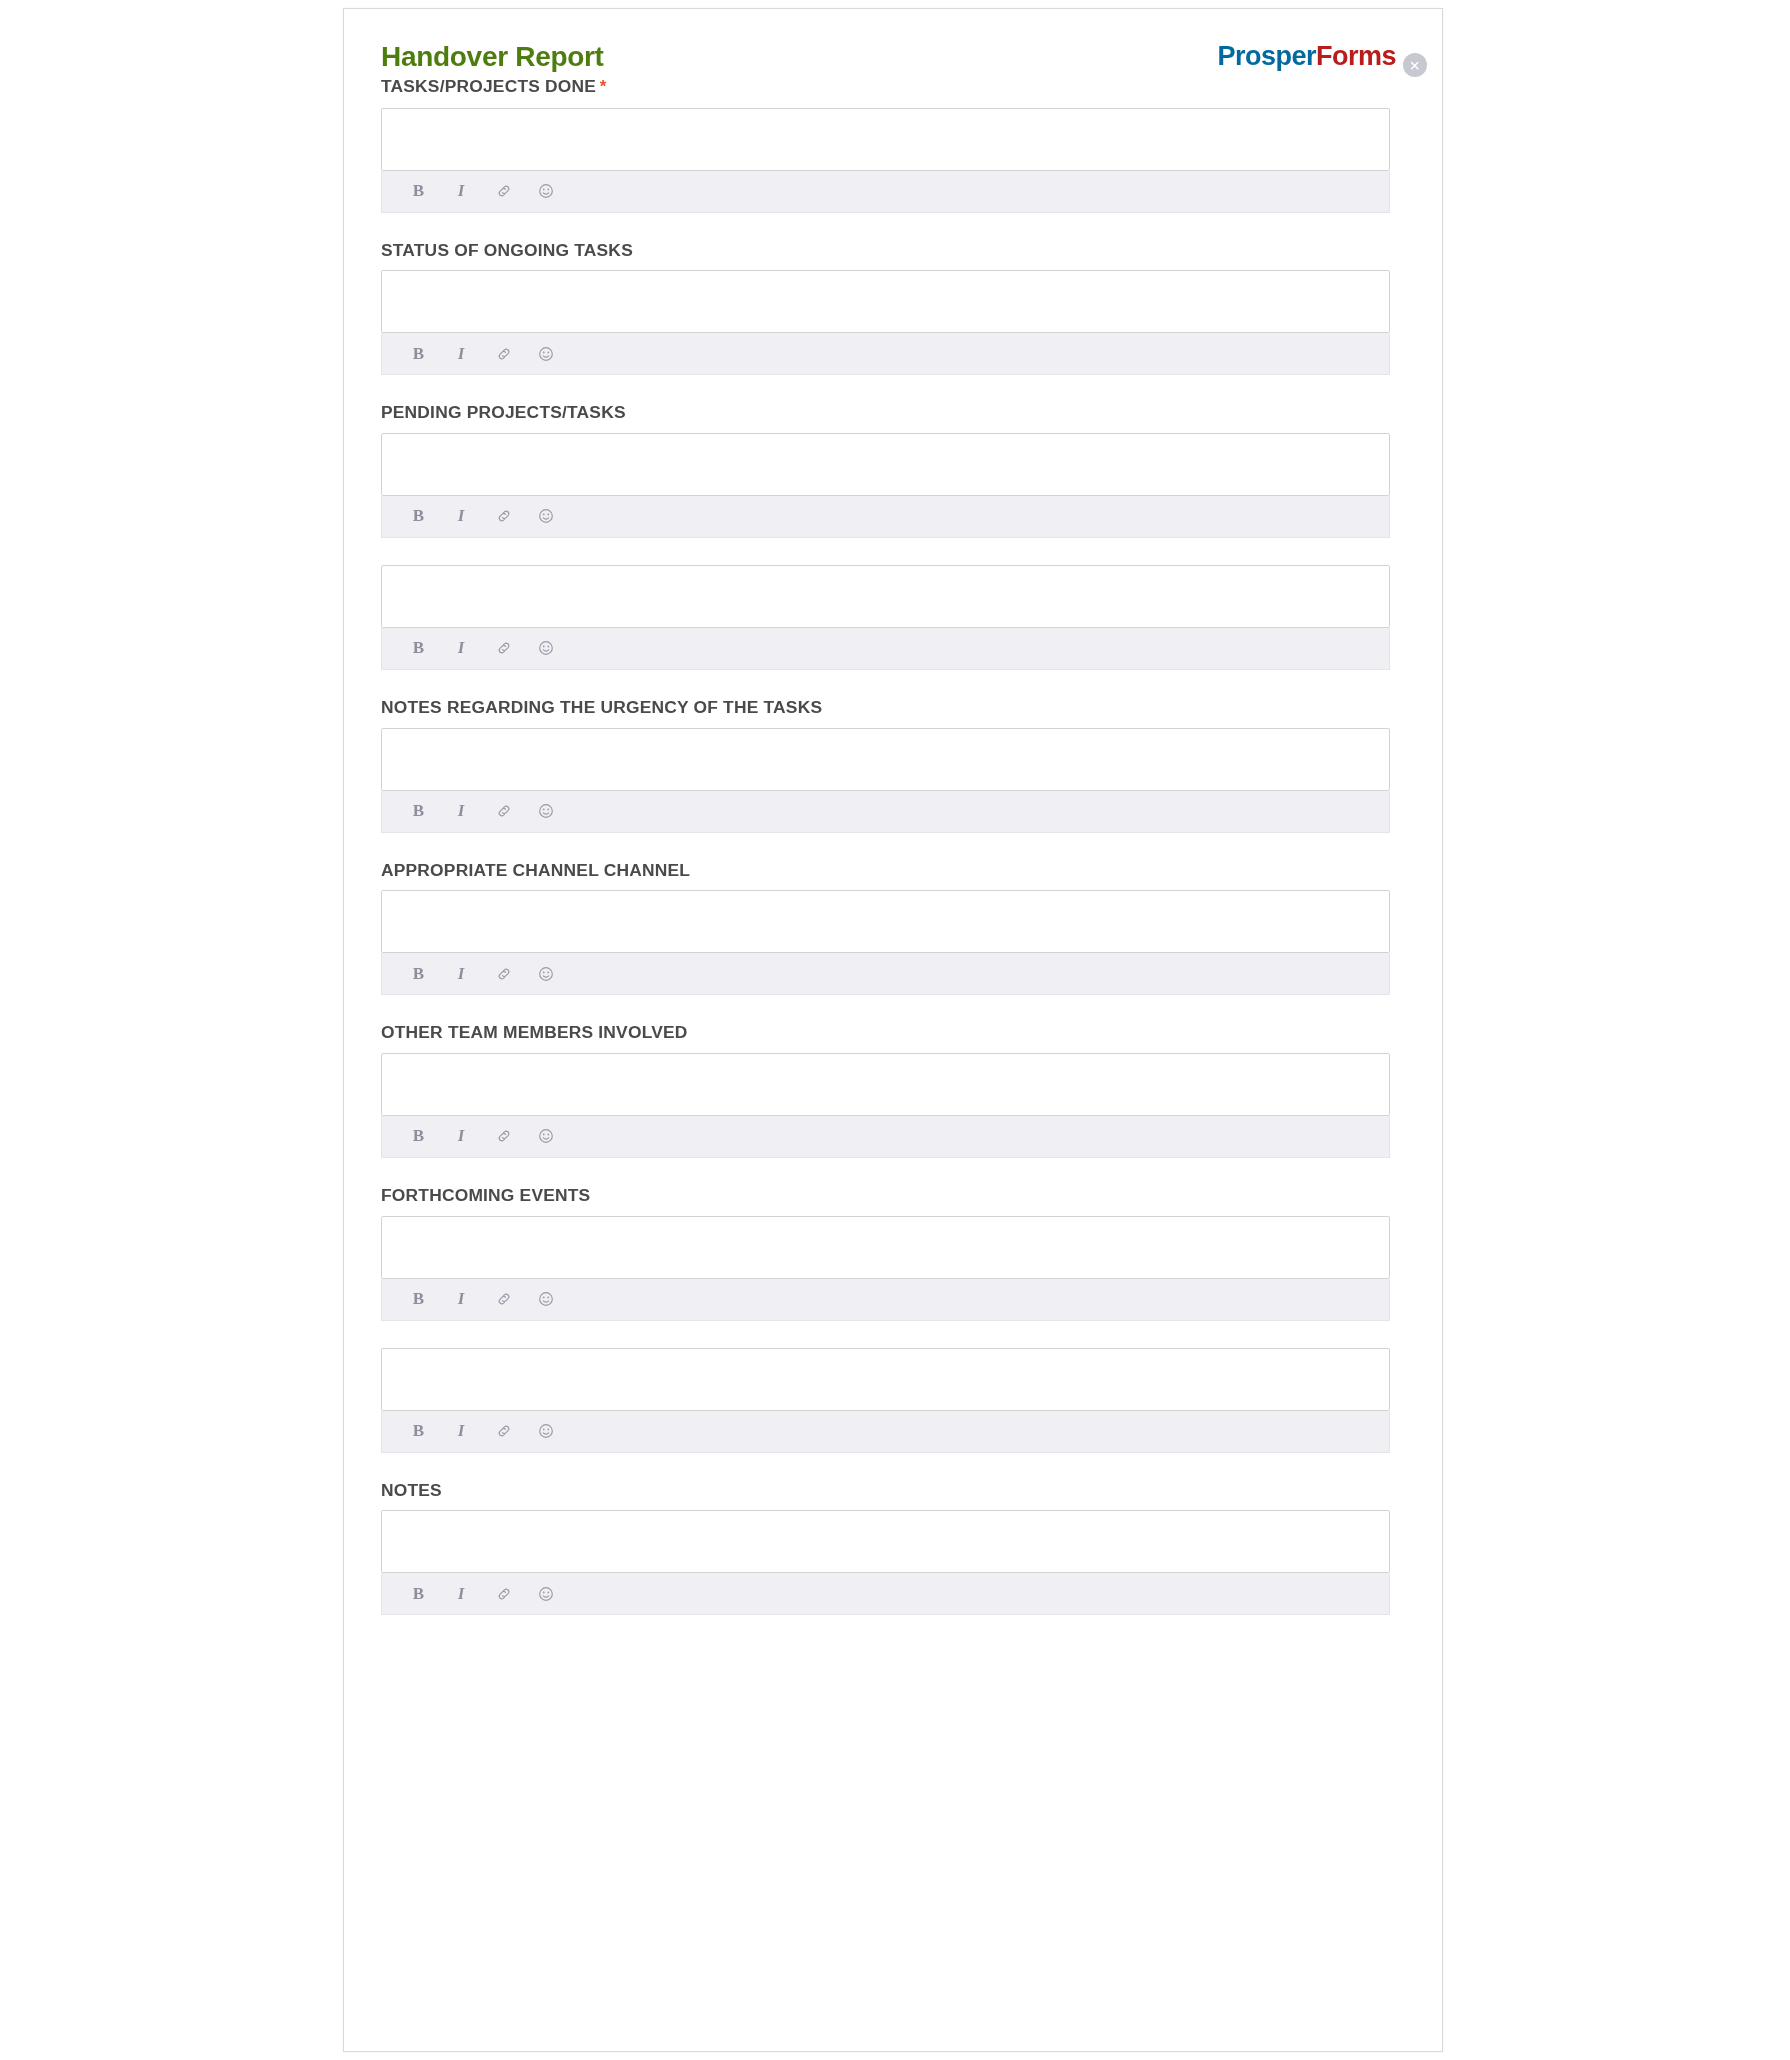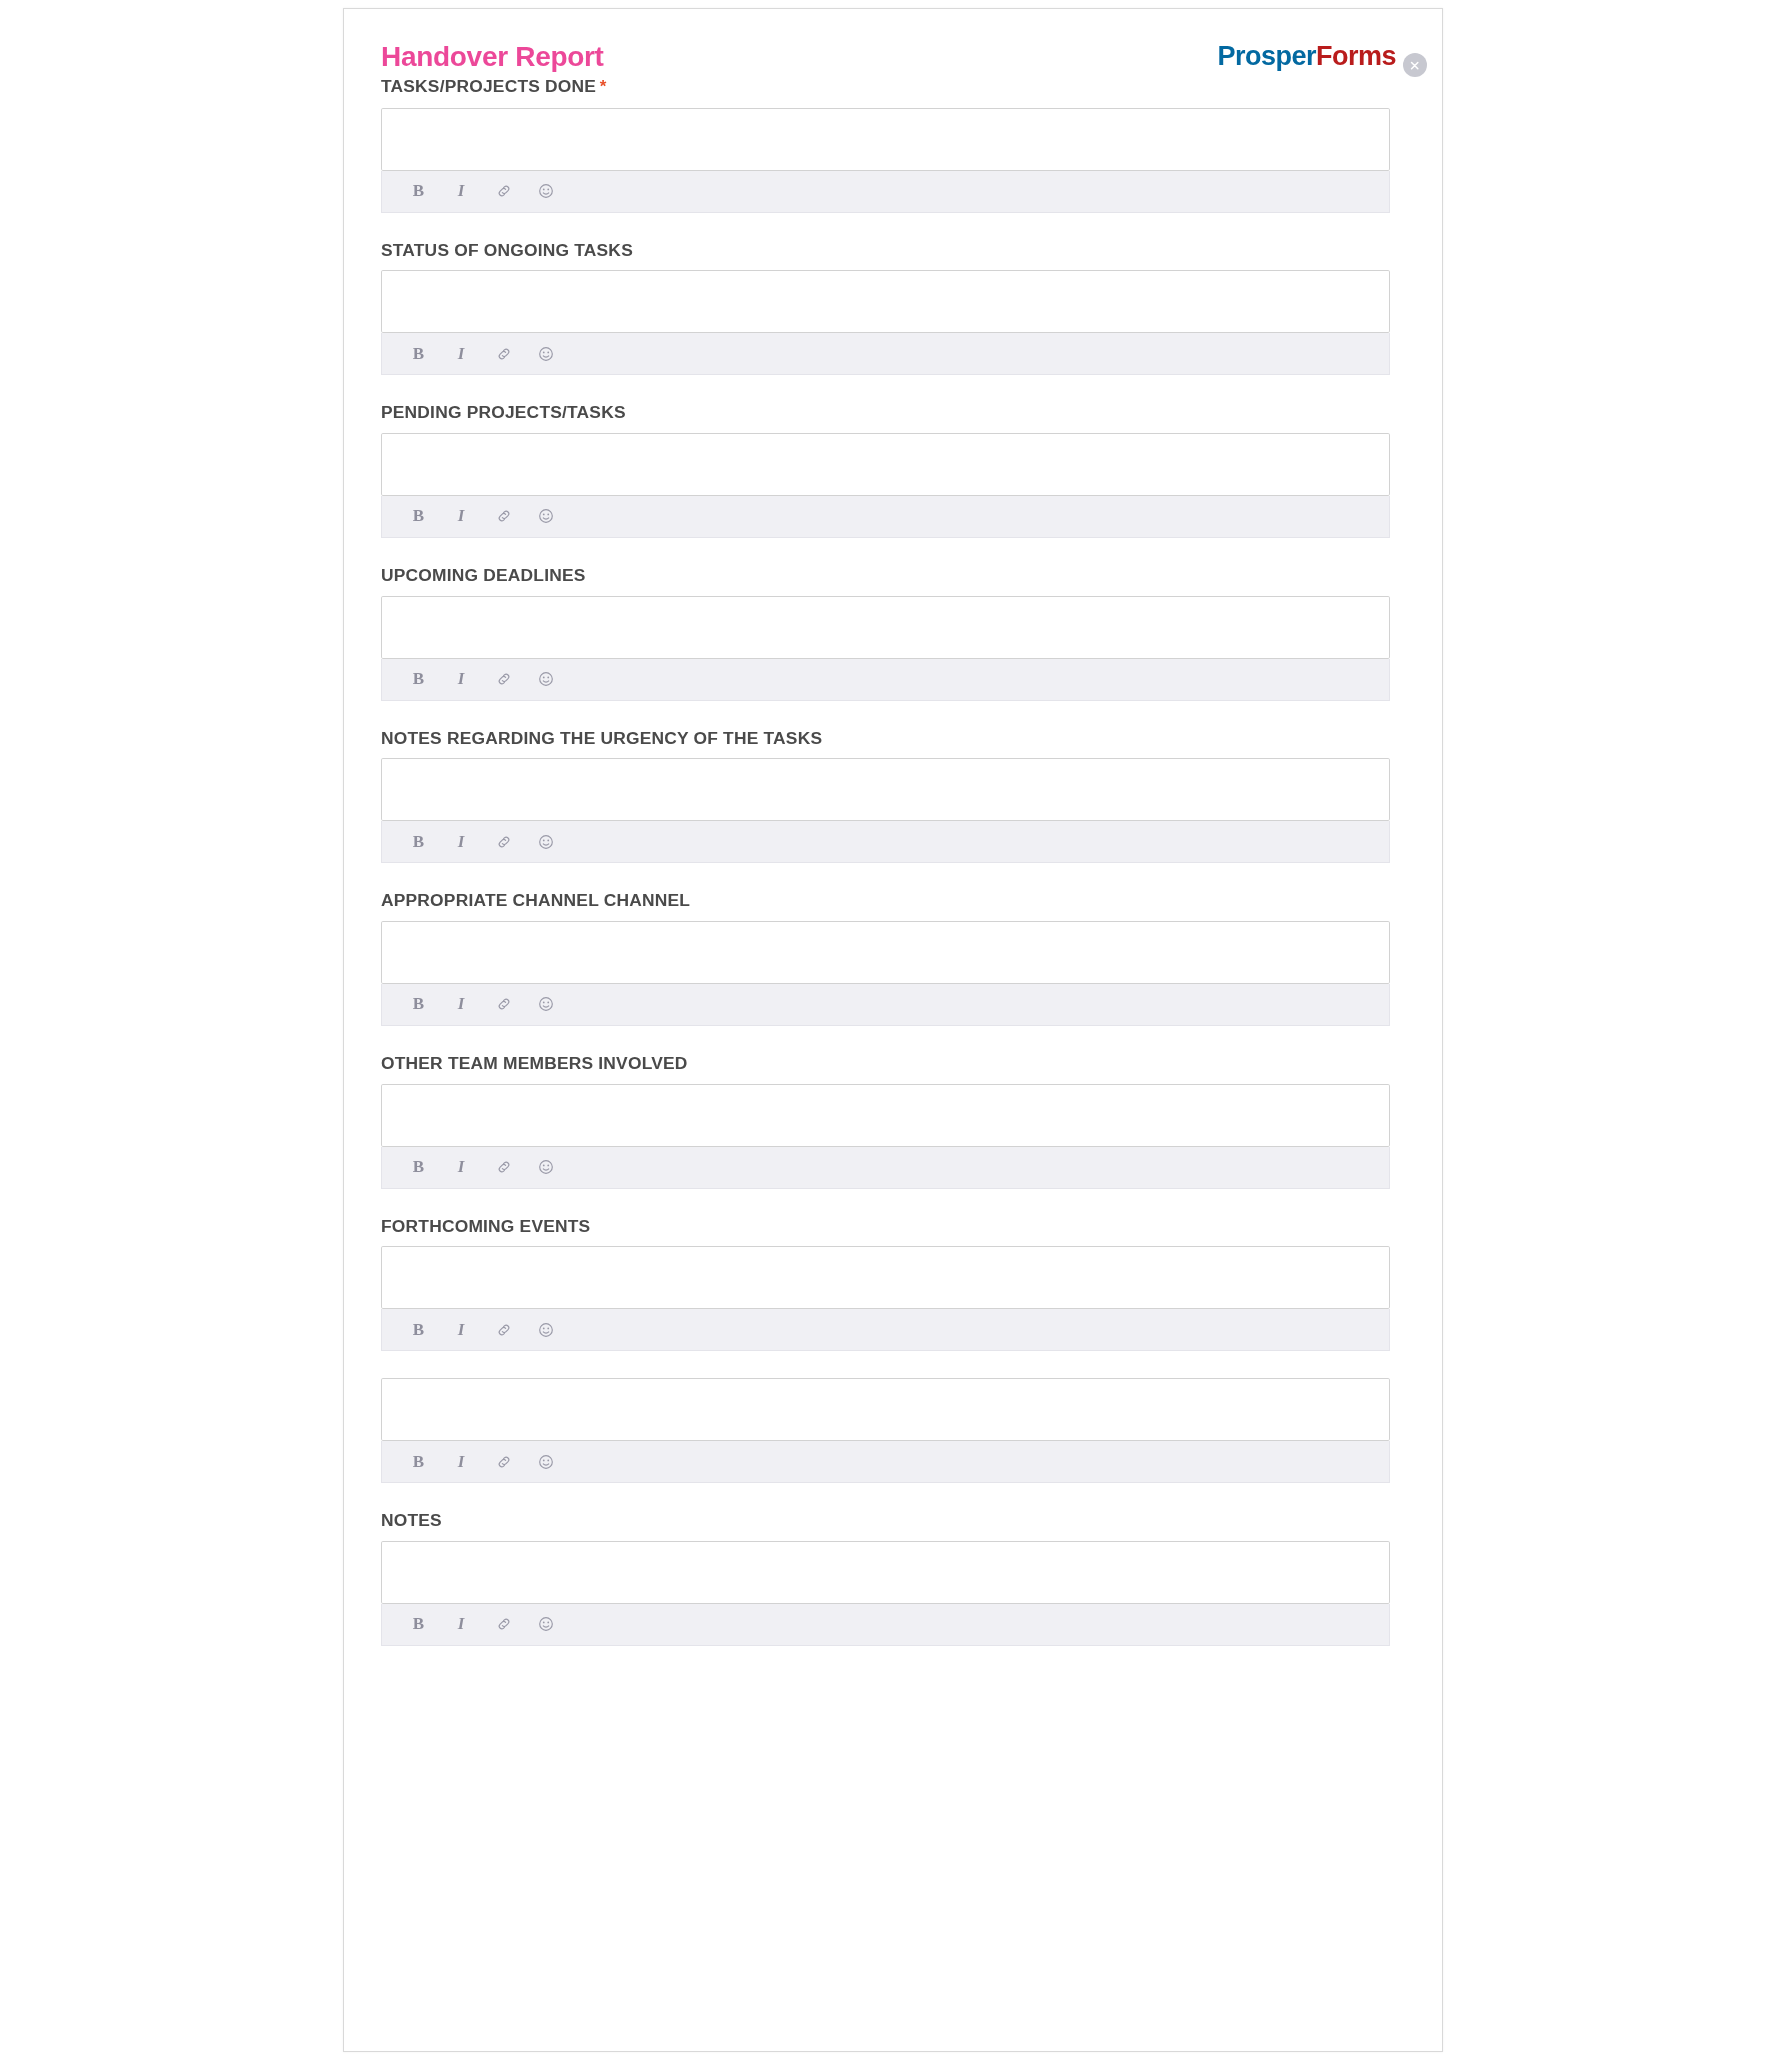--- a/index.html
+++ b/index.html
@@ -37,21 +37,21 @@
   }
 
   
   .form-header {
     position: relative;
     height: 41px;
   }
   .form-title {
     font-size: 28px;
     font-weight: bold;
-    color: #ec4899;
+    color: #4d7c0f;
     letter-spacing: -0.3px;
     line-height: 1;
     margin: 0;
     padding-top: 3.6px;
   }
   .brand-logo {
     position: absolute;
     right: -7.1px;
     top: 1.8px;
     font-size: 27px;
@@ -234,21 +234,20 @@
                     <circle cx="10" cy="10" r="7" stroke="#9a9aa8" stroke-width="1.3"></circle>
                     <circle cx="7.5" cy="8.2" r="1" fill="#9a9aa8"></circle>
                     <circle cx="12.5" cy="8.2" r="1" fill="#9a9aa8"></circle>
                     <path d="M7 12.2c.8.9 1.9 1.3 3 1.3s2.2-.4 3-1.3" stroke="#9a9aa8" stroke-width="1.3" stroke-linecap="round"></path>
                   </svg>
                 </div>
               </div>
             </div>
           </div>
           <div class="field-group">
-            <div class="field-label">UPCOMING DEADLINES</div>
             <div class="editor-wrap">
               <div class="editor-area"></div>
               <div class="editor-toolbar">
                 <div class="tool-btn tool-bold">B</div>
                 <div class="tool-btn tool-italic">I</div>
                 <div class="tool-btn">
                   <svg width="18" height="18" viewBox="0 0 20 20" fill="none">
                     <path d="M8.2 11.8a2.9 2.9 0 0 0 4.1 0l2.2-2.2a2.9 2.9 0 0 0-4.1-4.1l-.8.8" stroke="#9a9aa8" stroke-width="1.3" stroke-linecap="round"></path>
                     <path d="M11.8 8.2a2.9 2.9 0 0 0-4.1 0l-2.2 2.2a2.9 2.9 0 0 0 4.1 4.1l.8-.8" stroke="#9a9aa8" stroke-width="1.3" stroke-linecap="round"></path>
                   </svg>

